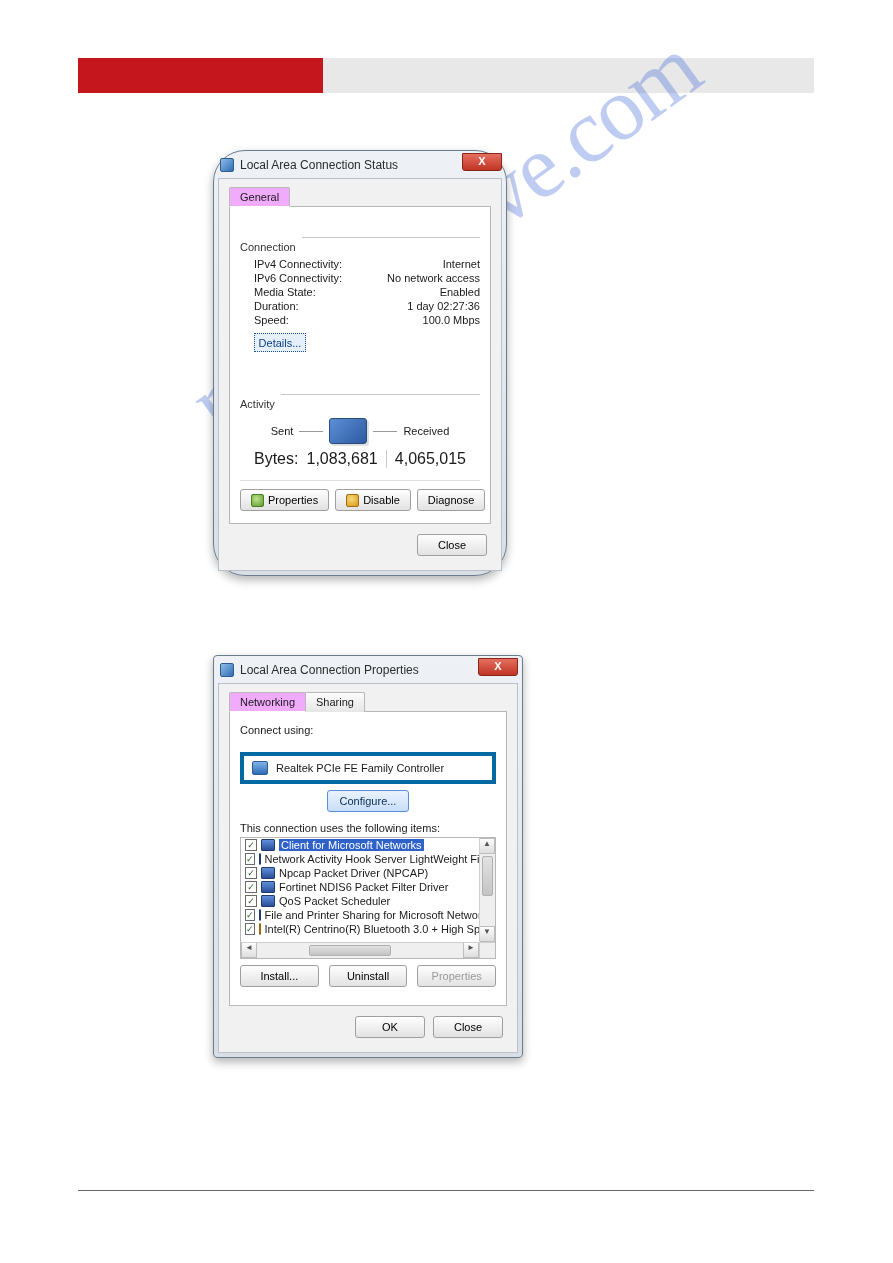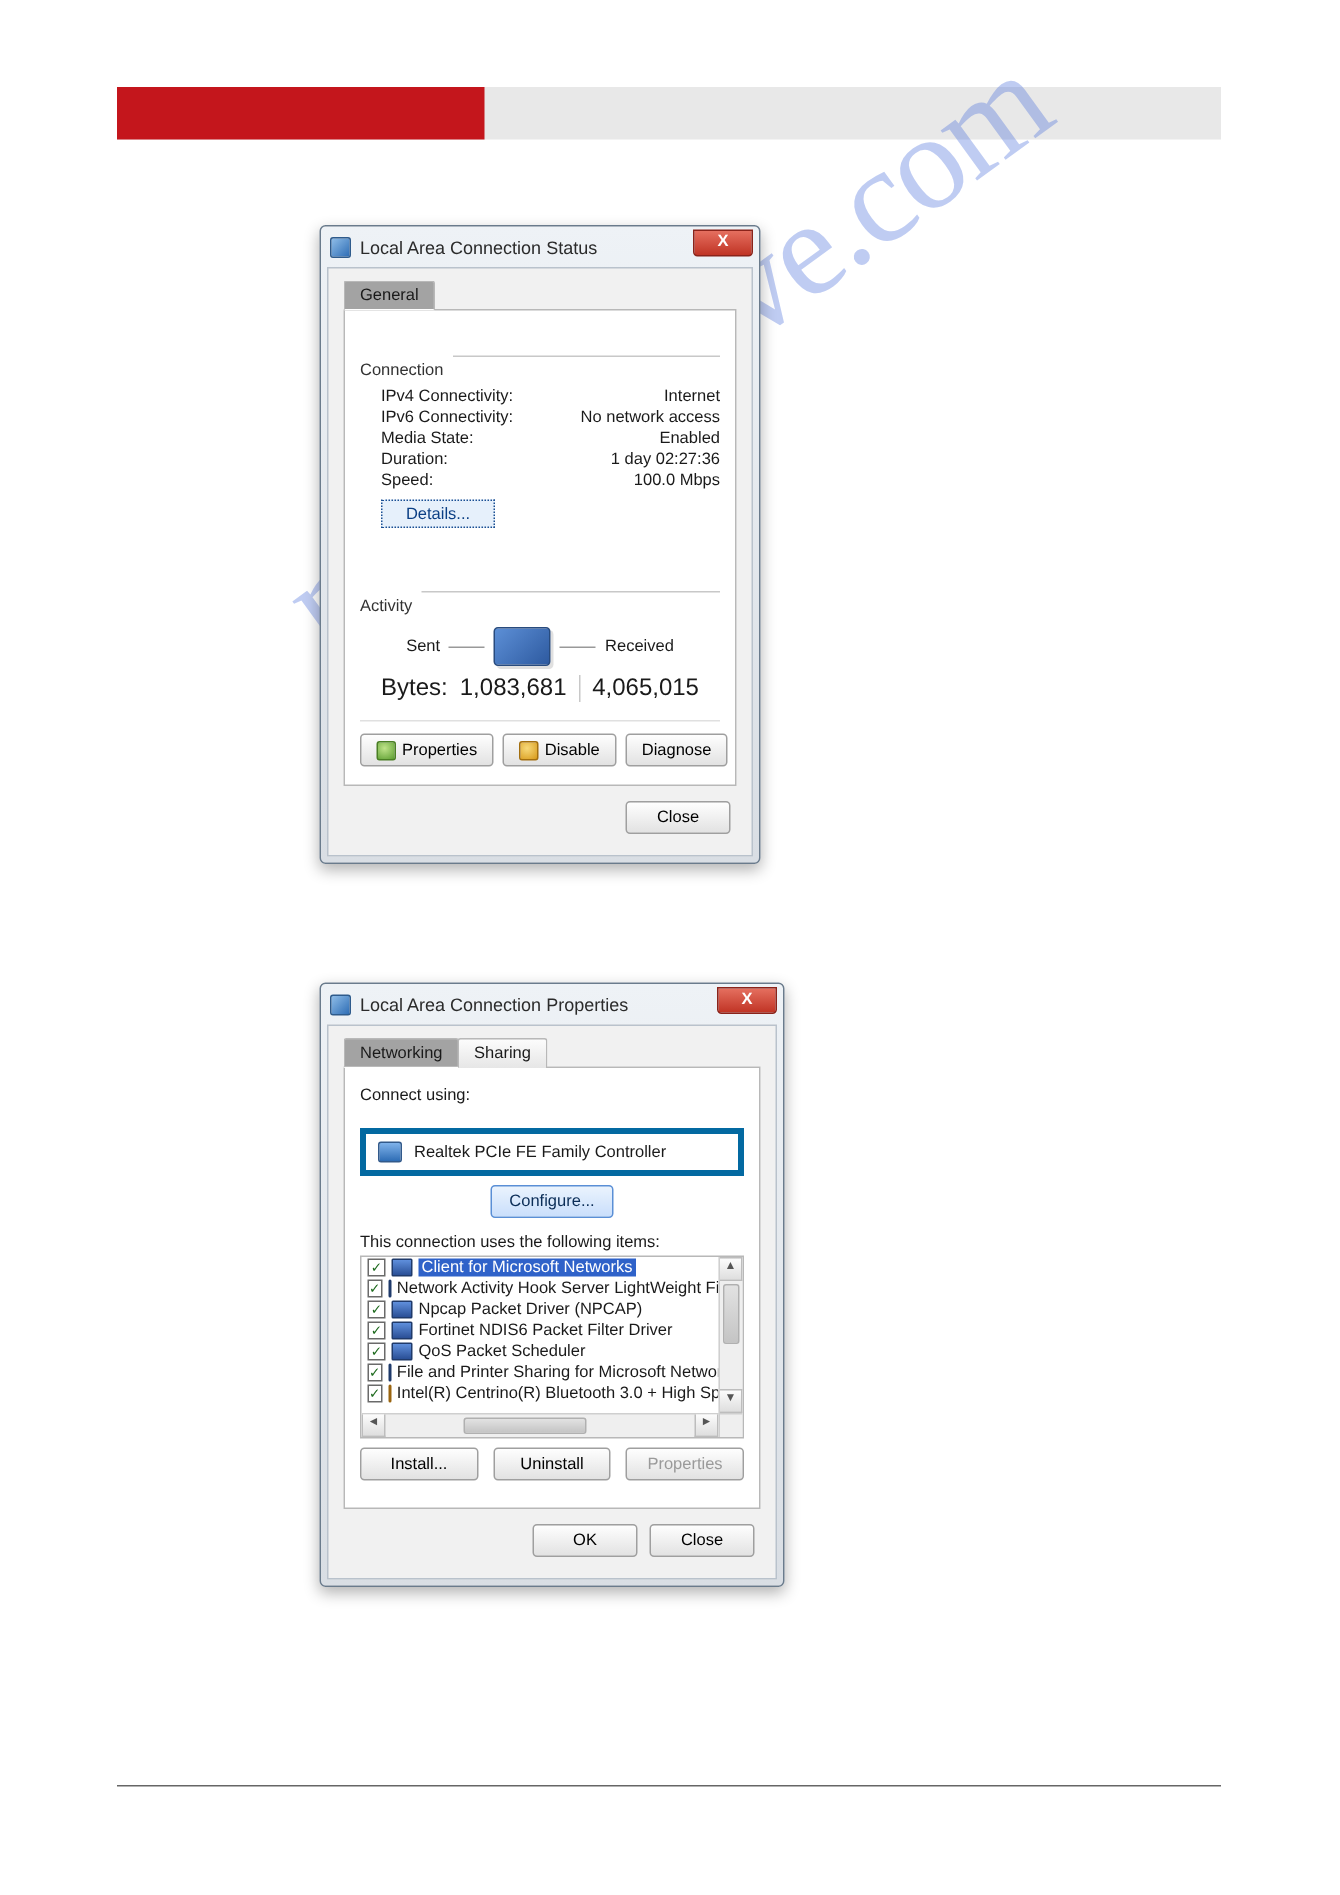--- a/index.html
+++ b/index.html
@@ -21,21 +21,21 @@
     pointer-events:none; font-family:Georgia,serif; letter-spacing:-2px;
   }
   .footer-rule { position:absolute; top:1190px; left:78px; width:736px; height:1px; background:#666; }
   .dialog {
     position:absolute;
     background:linear-gradient(to bottom,#eef2f6,#d9dee4);
     border:1px solid #6a7b8c;
     border-radius:4px;
     box-shadow:0 4px 10px rgba(0,0,0,0.3);
   }
-  .dlg1 { top:150px; left:213px; width:294px; }
+  .dlg1 { top:150px; left:213px; width:294px;border-radius:32px; }
   .dlg2 { top:655px; left:213px; width:310px; }
   .titlebar {
     height:27px; display:flex; align-items:center;
     padding:0 6px; position:relative; font-size:12px; color:#2b2b2b;
   }
   .titlebar .ticon {
     width:14px; height:14px; margin-right:6px;
     background:linear-gradient(135deg,#8fbde8,#2e6db5);
     border:1px solid #2e5b8c; border-radius:2px;
   }
@@ -48,28 +48,28 @@
     cursor:pointer;
   }
   .clientarea { background:#f1f1f1; margin:0 4px 4px 4px; border:1px solid #b9c2cc; padding:8px 10px 10px 10px; }
   .tabstrip { display:flex; gap:0; margin-bottom:-1px; }
   .tab {
     padding:3px 10px; font-size:11px;
     border:1px solid #b8b8b8; border-bottom:none;
     background:linear-gradient(to bottom,#fcfcfc,#e6e6e6);
     border-radius:2px 2px 0 0; margin-right:-1px; cursor:pointer;
   }
-  .tab.active { background:#a3a3a3; border-bottom:1px solid #fff; position:relative; z-index:2; }
+  .tab.active { background:#f0abfc; border-bottom:1px solid #fff; position:relative; z-index:2; }
   .tabpanel { background:#fff; border:1px solid #b8b8b8; padding:10px 10px 12px 10px; }
   .fieldset-label { font-size:11px; color:#333;margin-top:20px; }
   .hrline { flex:1; height:1px; background:#c8c8c8; margin-left:6px; }
   .labelrow { display:flex; align-items:center; margin:4px 0 4px 0; }
   .kvrow { display:flex; justify-content:space-between; padding:1px 0 1px 14px; font-size:11px; }
   .details-btn {
-    margin:6px 0 4px 14px; width:76px; height:19px;
+    margin:6px 0 4px 14px; width:52px; height:19px;
     border:1px dotted #1a4f93; background:#e6f0fb;
     color:#0b3f85; font-size:11px; cursor:pointer;
   }
   .activity-graphic { display:flex; align-items:center; justify-content:center; gap:6px; margin:8px 0 4px 0; font-size:11px; }
   .activity-graphic .dash { width:24px; height:1px; background:#999; }
   .monitors {
     width:38px; height:26px;
     background:linear-gradient(135deg,#5c8fd6,#2e5aa0);
     border:1px solid #284b7e; border-radius:3px;
     box-shadow:2px 2px 0 rgba(0,0,0,0.12);

